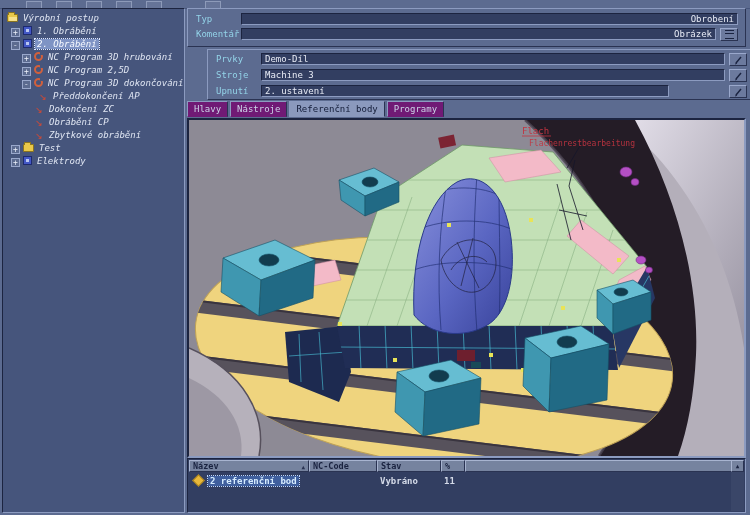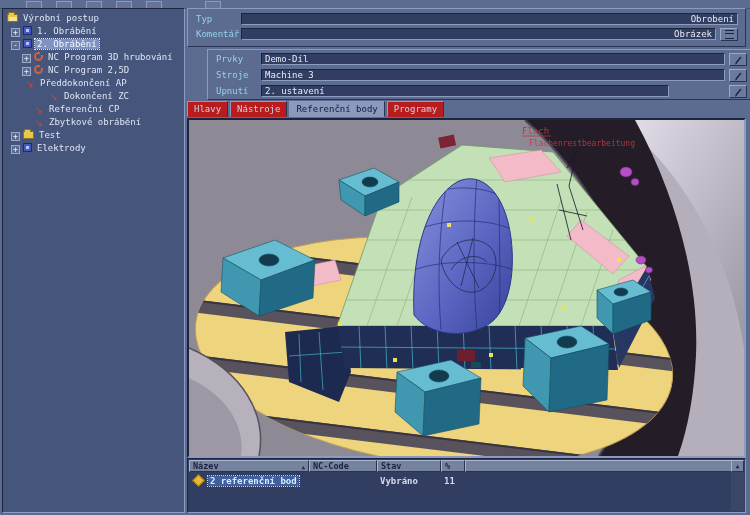--- a/index.html
+++ b/index.html
@@ -14,21 +14,21 @@
   .topstrip{position:absolute;left:0;top:0;width:750px;height:8px;background:#5c6b90;border-bottom:1px solid #46557c;}
   .tsq{position:absolute;top:1px;width:14px;height:6px;border:1px solid rgba(205,215,240,.38);background:rgba(120,135,170,.35);}
   
   .leftpanel{
     position:absolute;left:2px;top:8px;width:181px;height:503px;
     background:#46557c;
     border:1px solid;border-color:#1c2440 #8c9bc0 #8c9bc0 #1c2440;
     overflow:hidden;
   }
   #tree{padding-top:3px;}
-  .trow{height:13px;line-height:13px;white-space:nowrap;cursor:default;}
+  .trow{height:13px;line-height:13px;white-space:nowrap;cursor:default;font-style:italic;}
   .tlabel{color:#dfe5f2;padding:0 2px;}
   .tlabel.sel{background:#7e93c4;color:#f6f9ff;outline:1px dotted #dfe8ff;}
   .exp{
     display:inline-block;width:9px;height:9px;margin-right:3px;vertical-align:-1px;
     background:#5c6b90;border:1px solid #9aa8cc;color:#eef2fc;
     font-size:8px;line-height:7px;text-align:center;box-sizing:border-box;
   }
   .ic{display:inline-block;margin-right:3px;vertical-align:-1px;position:relative;}
   .ic-folder-open,.ic-folder-closed{width:11px;height:8px;background:#e8c84a;border:1px solid #8a7420;border-radius:1px;box-sizing:border-box;}
   .ic-folder-open:before,.ic-folder-closed:before{content:"";position:absolute;left:0;top:-3px;width:5px;height:2px;background:#e8c84a;border:1px solid #8a7420;border-bottom:none;}
@@ -56,21 +56,21 @@
   .fbtn{
     position:absolute;width:18px;height:13px;box-sizing:border-box;cursor:pointer;
     background:#6c7a9e;border:1px solid;border-color:#9aa8cc #2a3352 #2a3352 #9aa8cc;
     display:flex;align-items:center;justify-content:center;
   }
   .menu-glyph{display:block;width:9px;height:7px;border-top:1px solid #1a2340;border-bottom:1px solid #1a2340;position:relative;}
   .menu-glyph:after{content:"";position:absolute;left:0;top:2px;width:9px;height:1px;background:#1a2340;}
   
   .tabsrow{position:absolute;left:187px;top:101px;height:16px;display:flex;gap:2px;}
   .tab{
-    padding:2px 6px 1px 6px;background:#b91c1c;color:#ccd4e8;cursor:pointer;
+    padding:2px 6px 1px 6px;background:#701a75;color:#ccd4e8;cursor:pointer;
     border:1px solid;border-color:#8c9bc0 #2a3352 transparent #8c9bc0;height:16px;box-sizing:border-box;white-space:nowrap;
   }
   .tab.active{background:#8b99bd;color:#131c38;}
   
   .viewport{
     position:absolute;left:187px;top:118px;width:559px;height:340px;box-sizing:border-box;
     border:2px solid;border-color:#1c2440 #8c9bc0 #8c9bc0 #1c2440;background:#0f766e;
   }
   .viewport svg{display:block;}
   
@@ -110,23 +110,24 @@
     <span class="tsq" style="left:205px"></span>
   </div>
 
   <div class="leftpanel">
     <div id="tree">
         <div class="trow" style="padding-left: 4px;"><span class="ic ic-folder-open"></span><span class="tlabel">Výrobní postup</span></div>
         <div class="trow" style="padding-left: 8px;"><span class="exp">+</span><span class="ic ic-setup"></span><span class="tlabel">1. Obrábění</span></div>
         <div class="trow" style="padding-left: 8px;"><span class="exp">-</span><span class="ic ic-setup"></span><span class="tlabel sel">2. Obrábění</span></div>
         <div class="trow" style="padding-left: 19px;"><span class="exp">+</span><span class="ic ic-nc"></span><span class="tlabel">NC Program 3D hrubování</span></div>
         <div class="trow" style="padding-left: 19px;"><span class="exp">+</span><span class="ic ic-nc"></span><span class="tlabel">NC Program 2,5D</span></div>
-        <div class="trow" style="padding-left: 22px;"><span class="ic ic-operation">↘</span><span class="tlabel">Předdokončení AP</span></div>
-        <div class="trow" style="padding-left: 46px;"><span class="ic ic-operation">↘</span><span class="tlabel">Dokončení ZC</span></div>
-        <div class="trow" style="padding-left: 31px;"><span class="ic ic-operation">↘</span><span class="tlabel">Referenční CP</span></div>
+        <div class="trow" style="padding-left: 19px;"><span class="exp">-</span><span class="ic ic-nc"></span><span class="tlabel">NC Program 3D dokončování</span></div>
+        <div class="trow" style="padding-left: 35px;"><span class="ic ic-operation">↘</span><span class="tlabel">Předdokončení AP</span></div>
+        <div class="trow" style="padding-left: 31px;"><span class="ic ic-operation">↘</span><span class="tlabel">Dokončení ZC</span></div>
+        <div class="trow" style="padding-left: 31px;"><span class="ic ic-operation">↘</span><span class="tlabel">Obrábění CP</span></div>
         <div class="trow" style="padding-left: 31px;"><span class="ic ic-operation">↘</span><span class="tlabel">Zbytkové obrábění</span></div>
         <div class="trow" style="padding-left: 8px;"><span class="exp">+</span><span class="ic ic-folder-closed"></span><span class="tlabel">Test</span></div>
         <div class="trow" style="padding-left: 8px;"><span class="exp">+</span><span class="ic ic-setup"></span><span class="tlabel">Elektrody</span></div>
       </div>
   </div>
 
   <div class="groupbox gb1">
     <div class="frow" style="top:4px">
       <span class="flabel">Typ</span>
       <span class="ffield" style="left:53px;top:0;width:497px">Obrobení</span>

